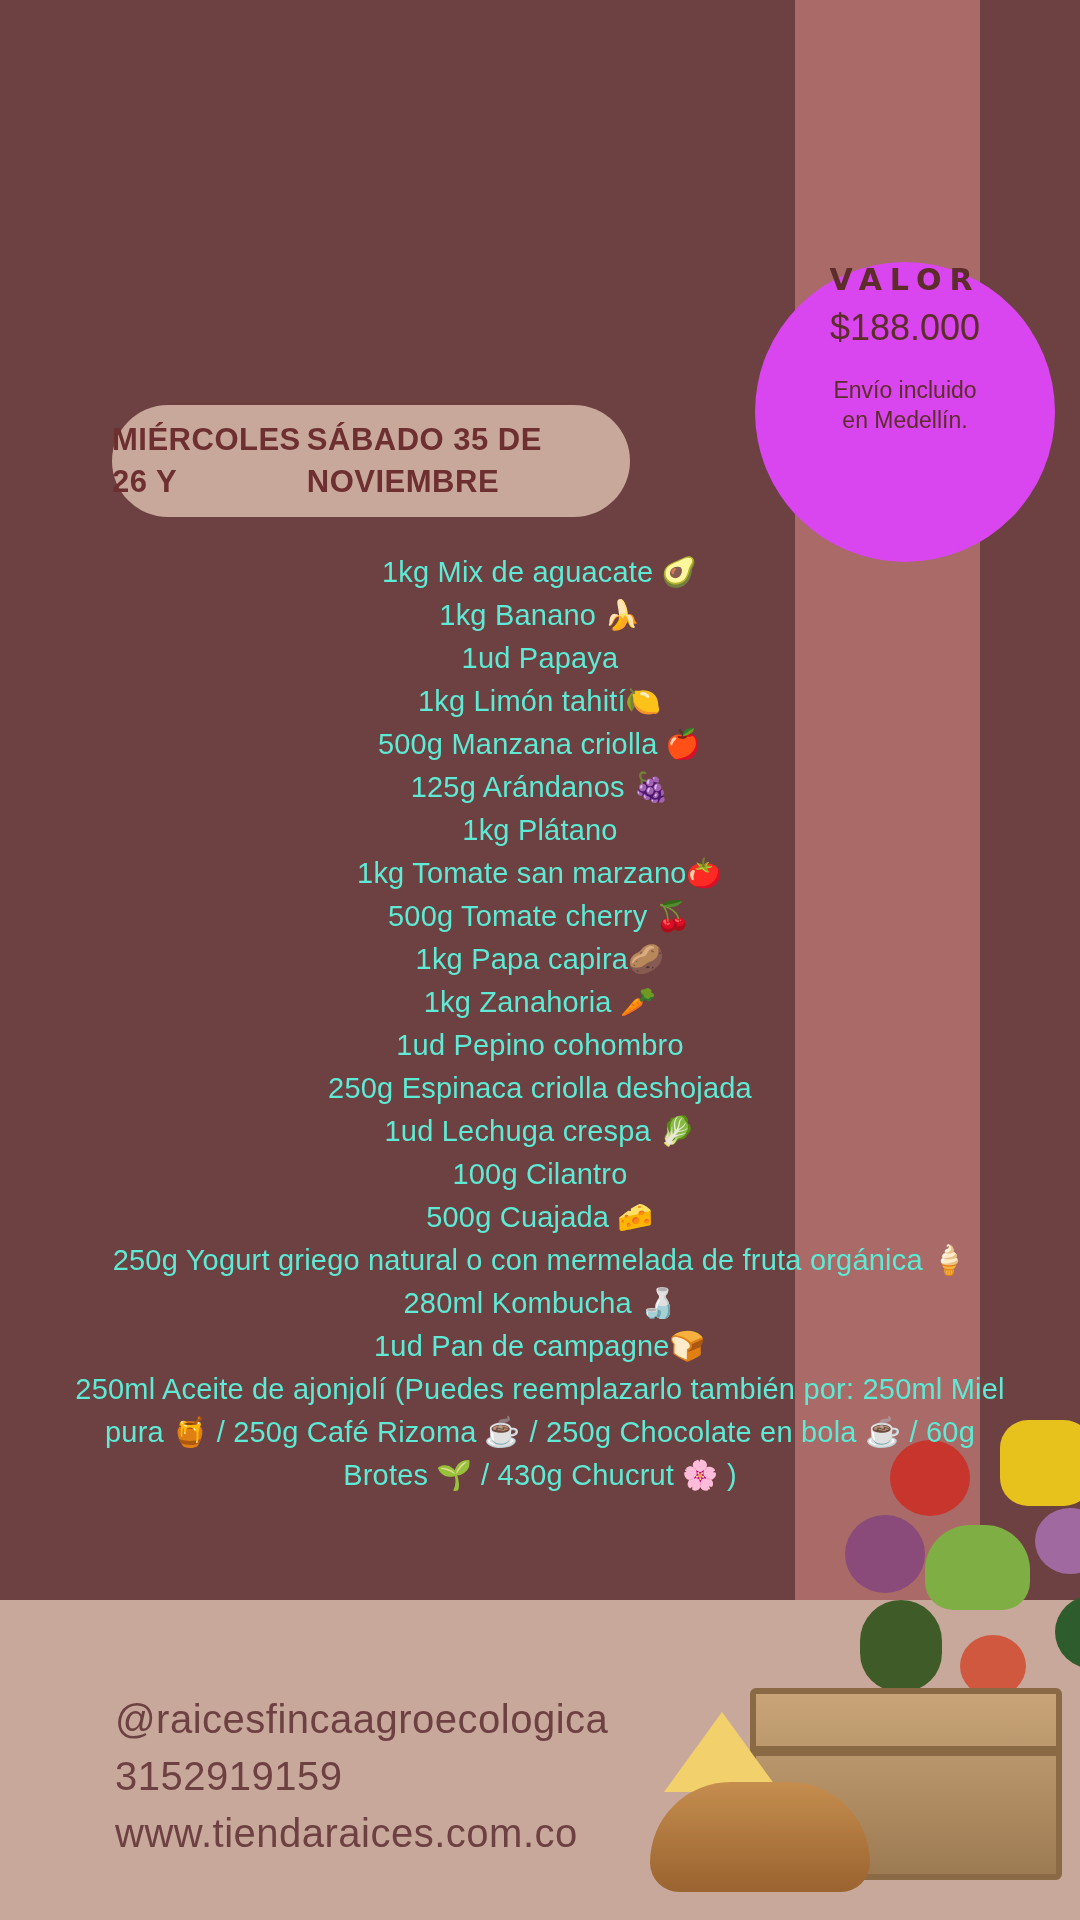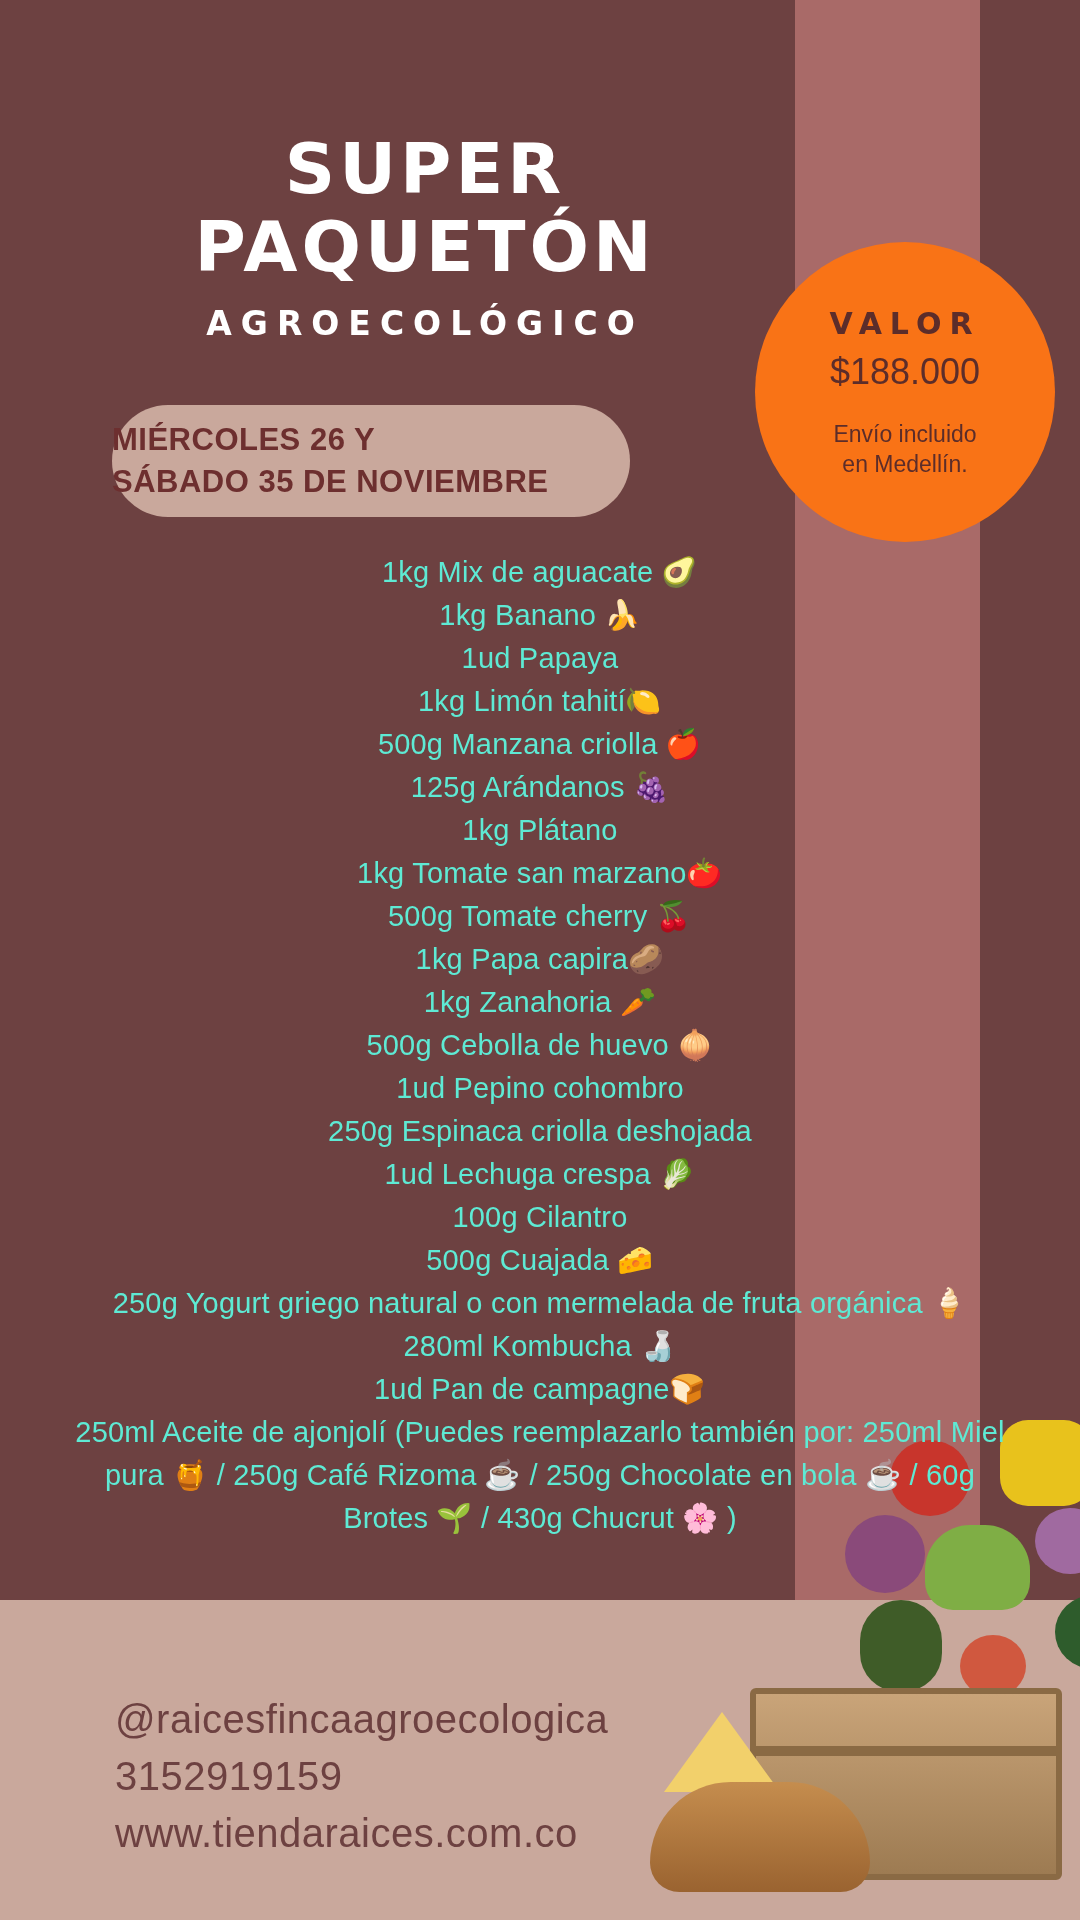--- a/index.html
+++ b/index.html
@@ -78,47 +78,47 @@
   
   .date-pill {
     position: absolute;
     left: 112px;
     top: 405px;
     width: 518px;
     height: 112px;
     background: #c9a89c;
     border-radius: 56px;
     display: flex;
-    flex-direction: column;
-    align-items: flex-start;
+    flex-direction: row;
+    align-items: center;
     justify-content: center;
     color: #6d2f2f;
   }
   .date-pill div {
     font-weight: 700;
     font-size: 31px;
     line-height: 42px;
     letter-spacing: 0.5px;
     font-family: "Liberation Sans", sans-serif;
   }
 
   
   .price-circle {
     position: absolute;
     left: 755px;
-    top: 242px;
+    top: 262px;
     width: 300px;
     height: 300px;
     border-radius: 50%;
-    background: #f97316;
+    background: #d946ef;
     color: #5c2d2a;
     display: flex;
     flex-direction: column;
     align-items: center;
-    justify-content: center;
+    justify-content: flex-start;
     text-align: center;
   }
   .price-circle .label {
     font-weight: 700;
     font-size: 30px;
     letter-spacing: 8px;
     margin-bottom: 10px;
     font-family: "DejaVu Sans", sans-serif;
   }
   .price-circle .amount {
@@ -224,25 +224,20 @@
 </style>
 </head>
 <body>
 
 <div id="poster">
 
   <div class="bg-right-strip"></div>
   <div class="bg-right-block"></div>
   <div class="bg-footer"></div>
 
-  <div class="headline">
-    <div class="l1">SUPER</div>
-    <div class="l2">PAQUETÓN</div>
-    <div class="l3">AGROECOLÓGICO</div>
-  </div>
 
   <div class="date-pill">
     <div>MIÉRCOLES 26 Y</div>
     <div>SÁBADO 35 DE NOVIEMBRE</div>
   </div>
 
   <div class="price-circle">
     <div class="label">VALOR</div>
     <div class="amount">$188.000</div>
     <div class="note">Envío incluido</div>
@@ -273,21 +268,20 @@
     <div class="item">1kg Banano 🍌</div>
     <div class="item">1ud Papaya</div>
     <div class="item">1kg Limón tahití🍋</div>
     <div class="item">500g Manzana criolla 🍎</div>
     <div class="item">125g Arándanos 🍇</div>
     <div class="item">1kg Plátano</div>
     <div class="item">1kg Tomate san marzano🍅</div>
     <div class="item">500g Tomate cherry 🍒</div>
     <div class="item">1kg Papa capira🥔</div>
     <div class="item">1kg Zanahoria 🥕</div>
-    <div class="item">500g Cebolla de huevo 🧅</div>
     <div class="item">1ud Pepino cohombro</div>
     <div class="item">250g Espinaca criolla deshojada</div>
     <div class="item">1ud Lechuga crespa 🥬</div>
     <div class="item">100g Cilantro</div>
     <div class="item">500g Cuajada 🧀</div>
     <div class="item">250g Yogurt griego natural o con mermelada de fruta orgánica 🍦</div>
     <div class="item">280ml Kombucha 🍶</div>
     <div class="item">1ud Pan de campagne🍞</div>
     <div class="item wrap">250ml Aceite de ajonjolí (Puedes reemplazarlo también por: 250ml Miel pura 🍯 / 250g Café Rizoma ☕ / 250g Chocolate en bola ☕ / 60g Brotes 🌱 / 430g Chucrut 🌸 )</div>
   </div>

